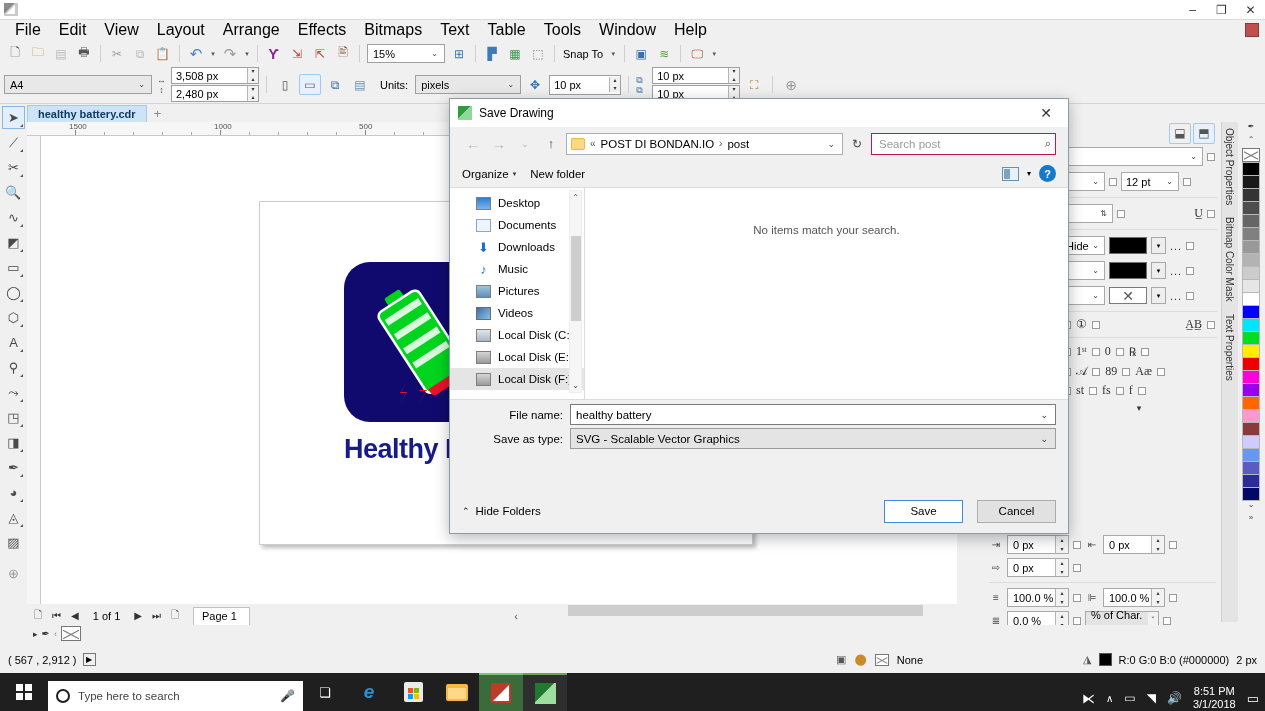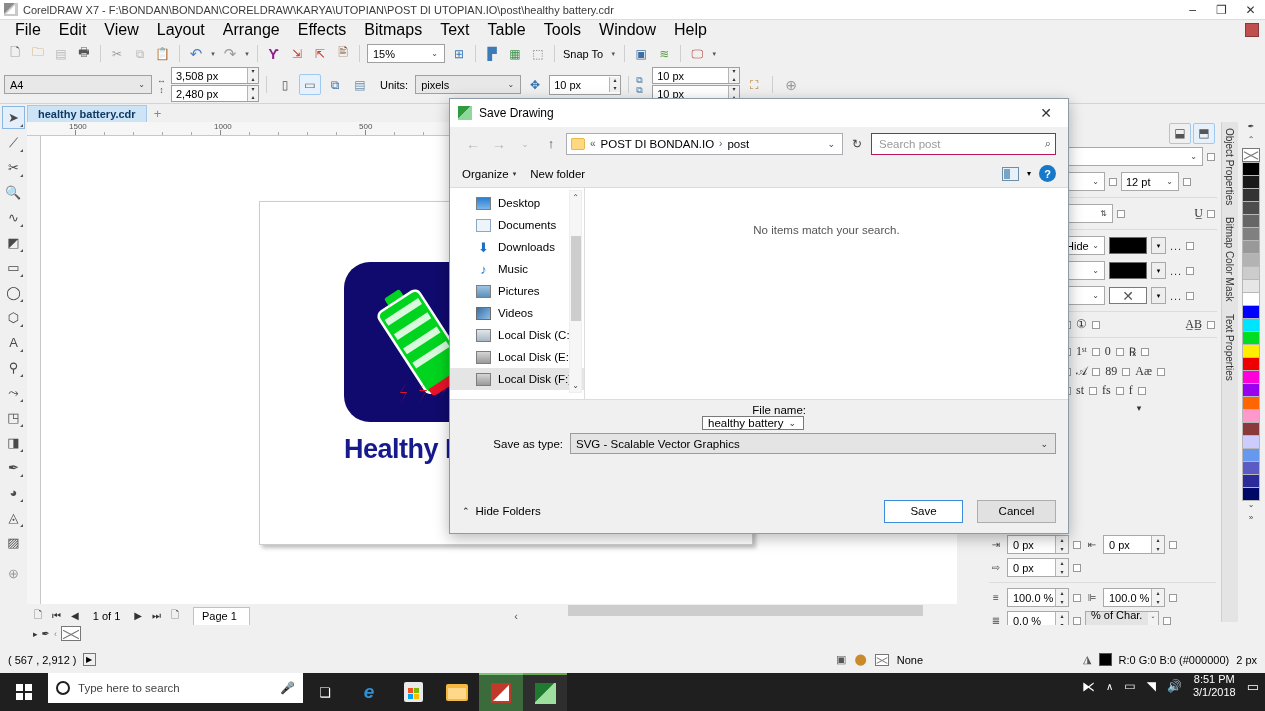--- a/index.html
+++ b/index.html
@@ -137,21 +137,21 @@
   .pn-btn { font-size:10px; color:#333; padding:0 2px; }
   .pagetab { background:#fff; border:1px solid #c2c2c2; border-bottom:none; height:18px;
      display:flex; align-items:center; padding:0 12px 0 8px; font-size:11px; margin-left:6px; }
   .palbar { position:absolute; left:27px; top:625px; width:1210px; height:17px;
      background:#f0f0f0; display:flex; align-items:center; gap:4px; padding-left:6px; }
   .palbar .hint { flex:1; text-align:center; font-style:italic; color:#9a9a9a; font-size:10.5px; }
   .statusbar { position:absolute; left:0; top:646px; width:1265px; height:27px; background:#f0f0f0;
      display:flex; align-items:center; padding:0 8px; font-size:11px; }
 
   
-  .taskbar { position:absolute; left:0; top:673px; width:1265px; height:38px; background:#1f1f1f; display:flex; align-items:flex-start; }
+  .taskbar { position:absolute; left:0; top:673px; width:1265px; height:38px; background:#1f1f1f; display:flex; align-items:flex-end; }
   .startbtn { width:48px; height:38px; display:flex; align-items:center; justify-content:center; }
   .winlogo { width:16px; height:16px; display:grid; grid-template-columns:1fr 1fr; grid-template-rows:1fr 1fr; gap:2px;}
   .winlogo span { background:#fff; }
   .searchbox { width:255px; height:30px; background:#fff; display:flex; align-items:center;
      padding:0 8px; gap:8px; }
   .searchbox .ring { width:14px; height:14px; border:2px solid #1f1f1f; border-radius:50%; flex:none;}
   .searchbox .txt { font-size:11.5px; color:#444; flex:1; }
   .tb-ic { width:44px; height:38px; display:flex; align-items:center; justify-content:center; }
   .tray { margin-left:auto; display:flex; align-items:center; gap:11px; padding-right:6px; color:#fff; font-size:11px; }
   .clock { text-align:center; line-height:13px; font-size:11px; color:#fff; }
@@ -211,21 +211,20 @@
   .dbtn.primary { background:#fff; border:1px solid #3c8ddc; }
   .foot-right { margin-left:auto; display:flex; gap:14px;border-radius:11px; }
 </style>
 </head>
 <body>
 
 <div class="app">
 
   <div class="titlebar">
     <div class="tb-logo"></div>
-    <div class="tb-title">CorelDRAW X7 - F:\BONDAN\BONDAN\CORELDRAW\KARYA\UTOPIAN\POST DI UTOPIAN.IO\post\healthy battery.cdr</div>
     <div class="tb-ctrls">
       <div class="tb-btn">–</div>
       <div class="tb-btn">❐</div>
       <div class="tb-btn close">✕</div>
     </div>
   </div>
 
   <div class="menubar">
     <div class="menu-item">File</div>
     <div class="menu-item">Edit</div>
@@ -791,21 +790,21 @@
           <div class="up">⌃</div>
           <div class="th"></div>
           <div class="dn" style="position:absolute;bottom:0;left:0;right:0;">⌄</div>
         </div>
       </div>
       <div class="filepane">
         <span>No items match your search.</span>
       </div>
     </div>
 
-    <div class="formrow" style="flex-direction:column;">
+    <div class="formrow" style="">
       <div class="form-lbl">File name:</div>
       <div class="form-inp">
         <span>healthy battery</span>
         <span class="car">⌄</span>
       </div>
     </div>
     <div class="formrow" style="padding-top:3px;">
       <div class="form-lbl">Save as type:</div>
       <div class="form-inp gray">
         <span>SVG - Scalable Vector Graphics</span>

